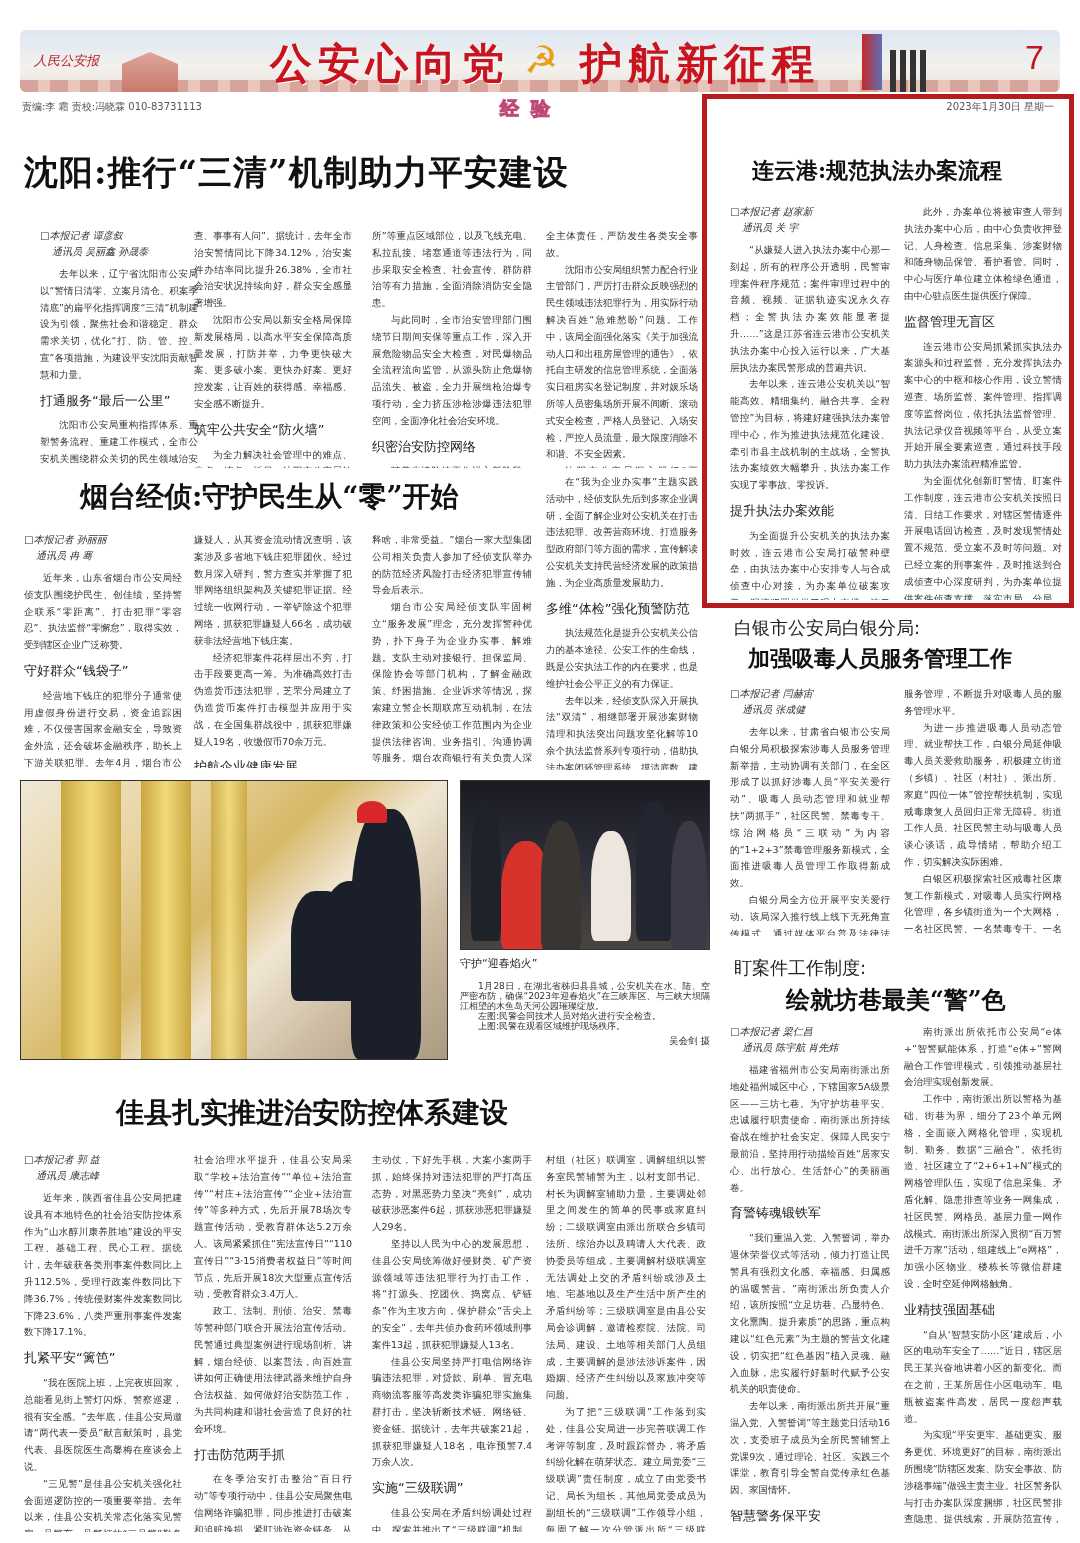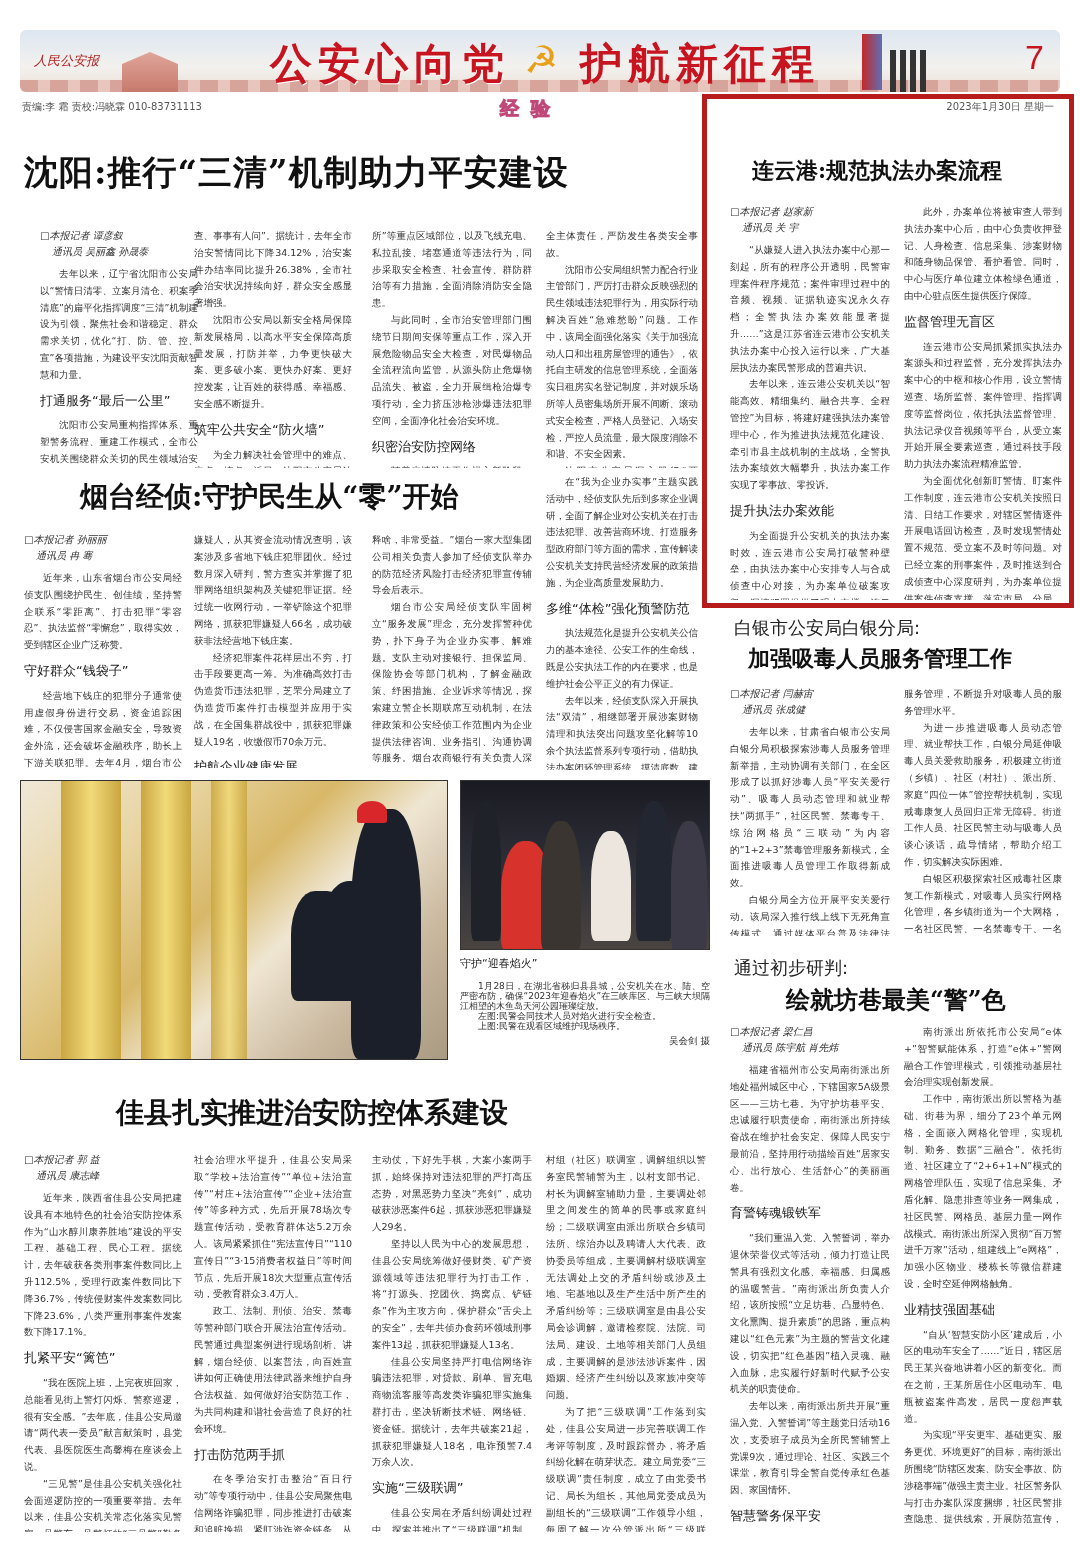--- a/index.html
+++ b/index.html
@@ -164,21 +164,21 @@
   <p>去年以来，甘肃省白银市公安局白银分局积极探索涉毒人员服务管理新举措，主动协调有关部门，在全区形成了以抓好涉毒人员“平安关爱行动”、吸毒人员动态管理和就业帮扶“两抓手”，社区民警、禁毒专干、综治网格员“三联动”为内容的“1+2+3”禁毒管理服务新模式，全面推进吸毒人员管理工作取得新成效。</p>
   <p>白银分局全方位开展平安关爱行动。该局深入推行线上线下无死角宣传模式，通过媒体平台普及法律法规，积极结合线下“八进”宣传活动，将禁毒知识送进千家万户。</p>
 
 </div>
 <div class="abs col" style="left:904px;top:686px;width:158px;height:250px">
   <p style="text-indent:0">服务管理，不断提升对吸毒人员的服务管理水平。</p>
   <p>为进一步推进吸毒人员动态管理、就业帮扶工作，白银分局延伸吸毒人员关爱救助服务，积极建立街道（乡镇）、社区（村社）、派出所、家庭“四位一体”管控帮扶机制，实现戒毒康复人员回归正常无障碍。街道工作人员、社区民警主动与吸毒人员谈心谈话，疏导情绪，帮助介绍工作，切实解决实际困难。</p>
   <p>白银区积极探索社区戒毒社区康复工作新模式，对吸毒人员实行网格化管理，各乡镇街道为一个大网格，一名社区民警、一名禁毒专干、一名综治网格员形成一个小网格，各网格积极联动，在区禁毒办指导下发挥作用，形成人在网格中、网格不漏管的工作新格局。去年，白银区累计安置戒毒康复人员就业1021人次，开展“禁毒宣传进万家”活动200余场次，走访慰问涉毒困难家庭420余户。</p>
 </div>
 
-<div class="abs kicker" style="left:734px;top:956px;font-size:18px">通过初步研判:</div>
+<div class="abs kicker" style="left:734px;top:956px;font-size:18px">盯案件工作制度:</div>
 <h2 class="abs" style="left:786px;top:984px;font-size:24px">绘就坊巷最美“警”色</h2>
 <div class="abs col" style="left:730px;top:1024px;width:160px;height:500px">
   <div class="byline">
       <div>□本报记者  梁仁昌</div>
       <div style="padding-left:1.2em">通讯员  陈宇航  肖先炜</div>
     </div>
   <p>福建省福州市公安局南街派出所地处福州城区中心，下辖国家5A级景区——三坊七巷。为守护坊巷平安、忠诚履行职责使命，南街派出所持续奋战在维护社会安定、保障人民安宁最前沿，坚持用行动描绘百姓“居家安心、出行放心、生活舒心”的美丽画卷。</p>
   <div class="sub">育警铸魂锻铁军</div>
   <p>“我们重温入党、入警誓词，举办退休荣誉仪式等活动，倾力打造让民警具有强烈文化感、幸福感、归属感的温暖警营。”南街派出所负责人介绍，该所按照“立足坊巷、凸显特色、文化熏陶、提升素质”的思路，重点构建以“红色元素”为主题的警营文化建设，切实把“红色基因”植入灵魂、融入血脉，忠实履行好新时代赋予公安机关的职责使命。</p>
   <p>去年以来，南街派出所共开展“重温入党、入警誓词”等主题党日活动16次，支委班子成员为全所民警辅警上党课9次，通过理论、社区、实践三个课堂，教育引导全警自觉传承红色基因、家国情怀。</p>

